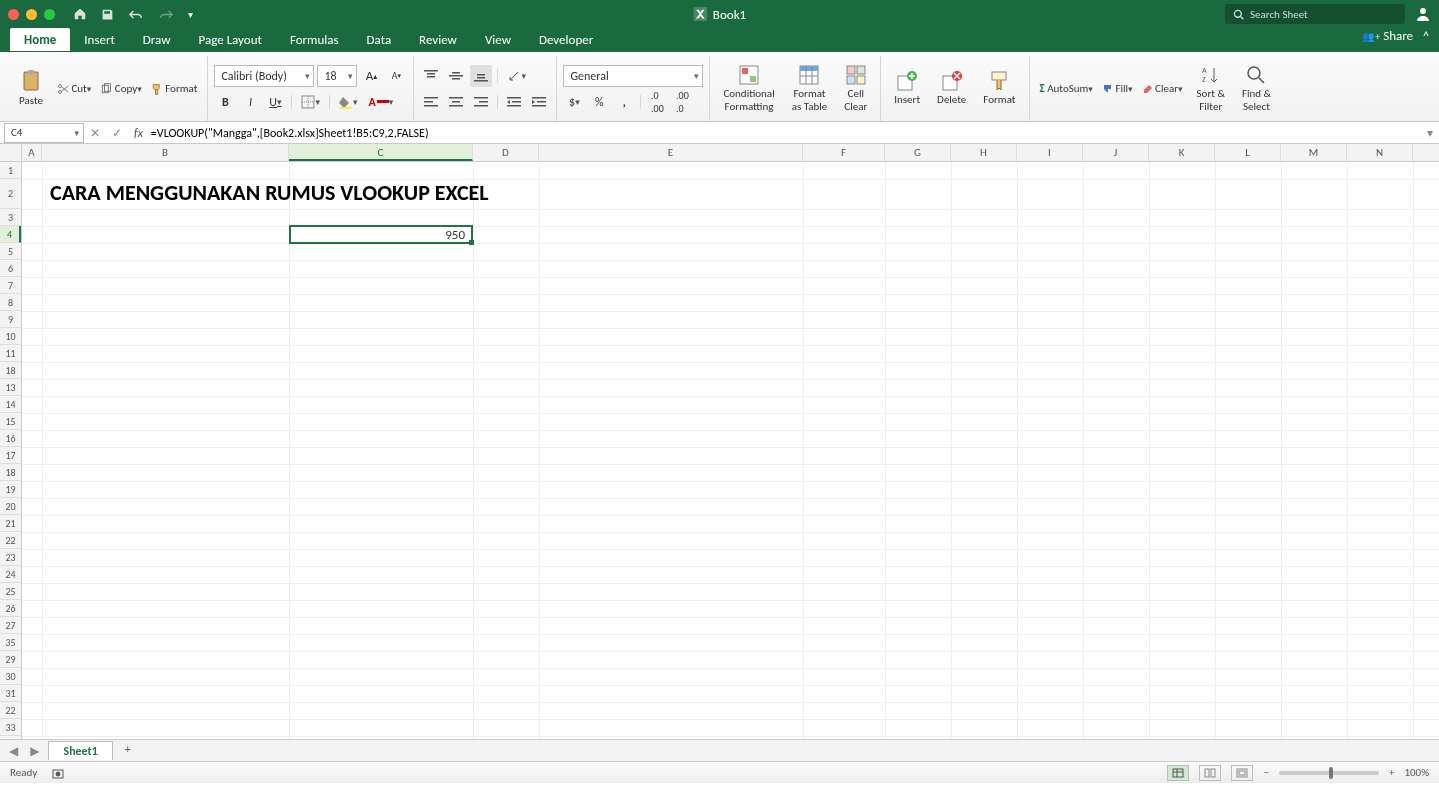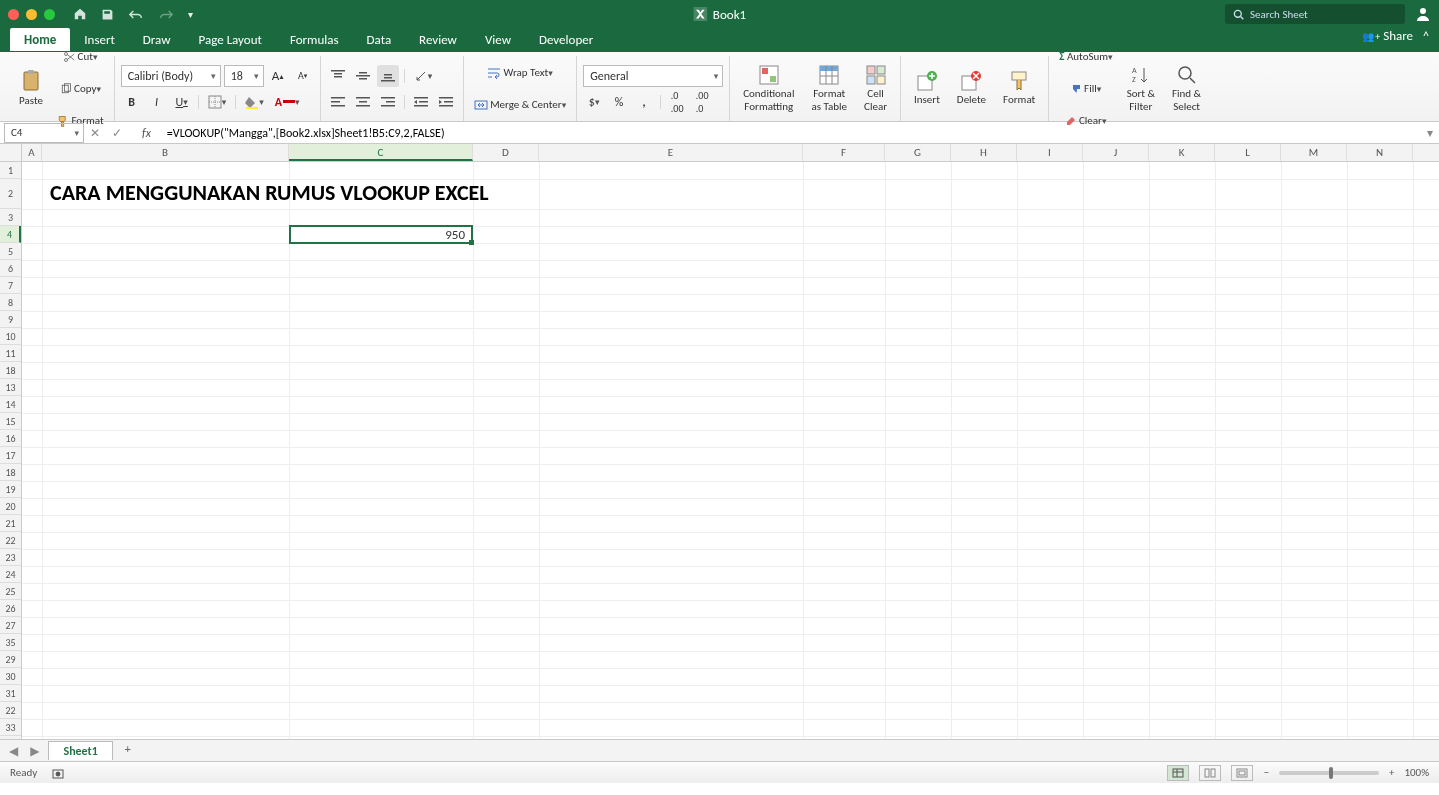--- a/index.html
+++ b/index.html
@@ -28,29 +28,29 @@
 .ribbon { height: 70px; background: linear-gradient(#fbfbfb,#f2f2f2); border-bottom: 1px solid #c9c9c9; display: flex; align-items: stretch; padding: 4px 6px 0 6px; gap: 0; }
 .group { display: flex; flex-direction: column; padding: 0 6px; border-right: 1px solid #d6d6d6; justify-content: center; }
 .group:last-child { border-right: none; }
 .row { display: flex; align-items: center; gap: 3px; }
 .btn { height: 22px; min-width: 22px; display: inline-flex; align-items: center; justify-content: center; padding: 0 3px; border: 1px solid transparent; border-radius: 2px; cursor: pointer; font-size: 12px; }
 .big { flex-direction: column; height: 56px; padding: 2px 6px; gap: 2px; font-size: 11px; text-align:center; line-height:1.1;}
 .sel { height: 22px; border: 1px solid #bbb; background: #fff; display: inline-flex; align-items: center; padding: 0 18px 0 6px; position: relative; font-size: 12px; }
 .sel::after { content:"▾"; position:absolute; right:4px; font-size:9px; color:#666;}
 .dd::after { content:" ▾"; font-size:9px; color:#555;}
 .sep { width:1px; background:#d6d6d6; margin:4px 2px; align-self:stretch;}
-.stack { display:flex; flex-direction:column; gap:10px; }
+.stack { display:flex; gap:1px; }
 .lbl { font-size:11px; }
 
 
 .fbar { height: 22px; border-bottom: 1px solid #c9c9c9; display:flex; align-items:center; background:#fff; }
 .namebox { width: 80px; height: 20px; border:1px solid #bbb; margin-left:4px; padding:0 18px 0 6px; position:relative; display:flex; align-items:center; font-size:11px;}
 .namebox::after{content:"▾"; position:absolute; right:4px; font-size:9px; color:#666;}
 .fx-btn { width:22px; text-align:center; color:#888; cursor:pointer;}
-.fx-lbl { font-style:italic; color:#555; margin:0 14px;}
+.fx-lbl { font-style:italic; color:#555; margin:0 6px;}
 .formula-input { flex:1; border:none; outline:none; font-size:12px; padding-left:2px;}
 
 
 .grid-wrap { position:relative; height: 595px; overflow:hidden; background:#fff;}
 .corner { position:absolute; top:0; left:0; width:22px; height:18px; background:#f3f3f3; border-right:1px solid #ccc; border-bottom:1px solid #ccc;}
 .col-hdrs { position:absolute; top:0; left:22px; right:0; height:18px; display:flex; background:#f3f3f3; border-bottom:1px solid #ccc;}
 .ch { border-right:1px solid #ddd; text-align:center; font-size:11px; color:#555; line-height:18px; }
 .ch.active { background:#e2efda; border-bottom:2px solid #217346; color:#217346;}
 .row-hdrs { position:absolute; top:18px; left:0; width:22px; background:#f3f3f3; border-right:1px solid #ccc;}
 .rh { height:17px; border-bottom:1px solid #ddd; text-align:center; font-size:10px; color:#555; line-height:17px;}
@@ -279,31 +279,20 @@
           <svg width="14" height="14" fill="#555">
             <rect y="2" width="14" height="1.5"></rect>
             <rect x="5" y="6" width="9" height="1.5"></rect>
             <rect y="10" width="14" height="1.5"></rect>
             <path d="M0 5l3 2-3 2z"></path>
           </svg>
         </div>
     </div>
   </div>
 
-  <div class="group">
-    <div class="stack">
-      <div class="btn lbl dd"><svg width="14" height="12" fill="none" stroke="#4472c4">
-            <path d="M1 2h12M1 6h9a2 2 0 010 4H8m0 0l2-2m-2 2l2 2M1 10h4"></path>
-          </svg>&nbsp;<span>Wrap Text</span></div>
-      <div class="btn lbl dd"><svg width="14" height="12" fill="none" stroke="#4472c4">
-            <rect x="1" y="2" width="12" height="8"></rect>
-            <path d="M4 6h6M4 6l2-2M4 6l2 2M10 6l-2-2M10 6l-2 2"></path>
-          </svg>&nbsp;<span>Merge &amp; Center</span></div>
-    </div>
-  </div>
 
   <div class="group">
     <div class="row" style="margin-bottom:4px">
       <div class="sel" style="width:140px">General</div>
     </div>
     <div class="row">
       <div class="btn dd">$</div>
       <div class="btn">%</div>
       <div class="btn" style="font-weight:700">,</div>
       <div class="sep"></div>

